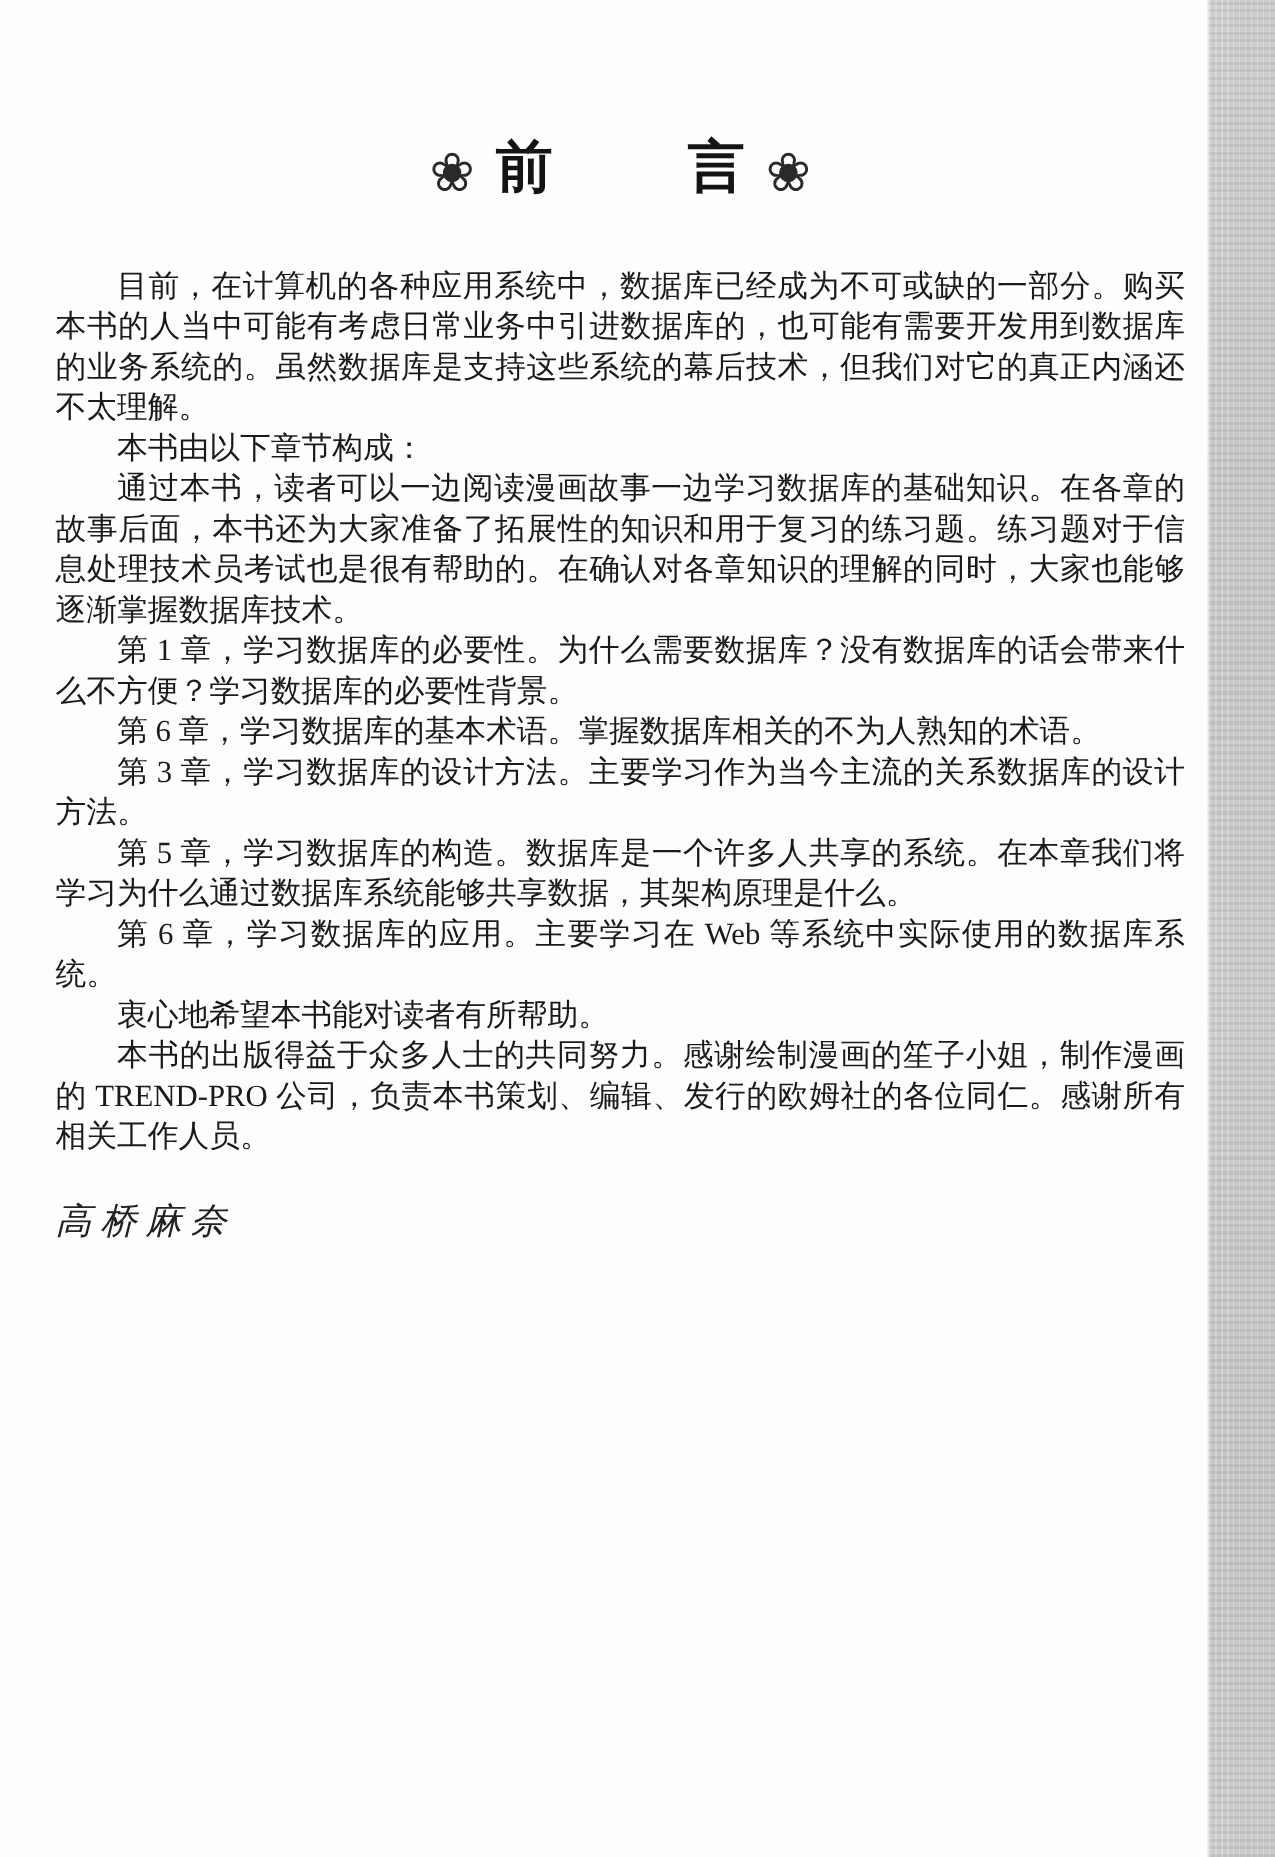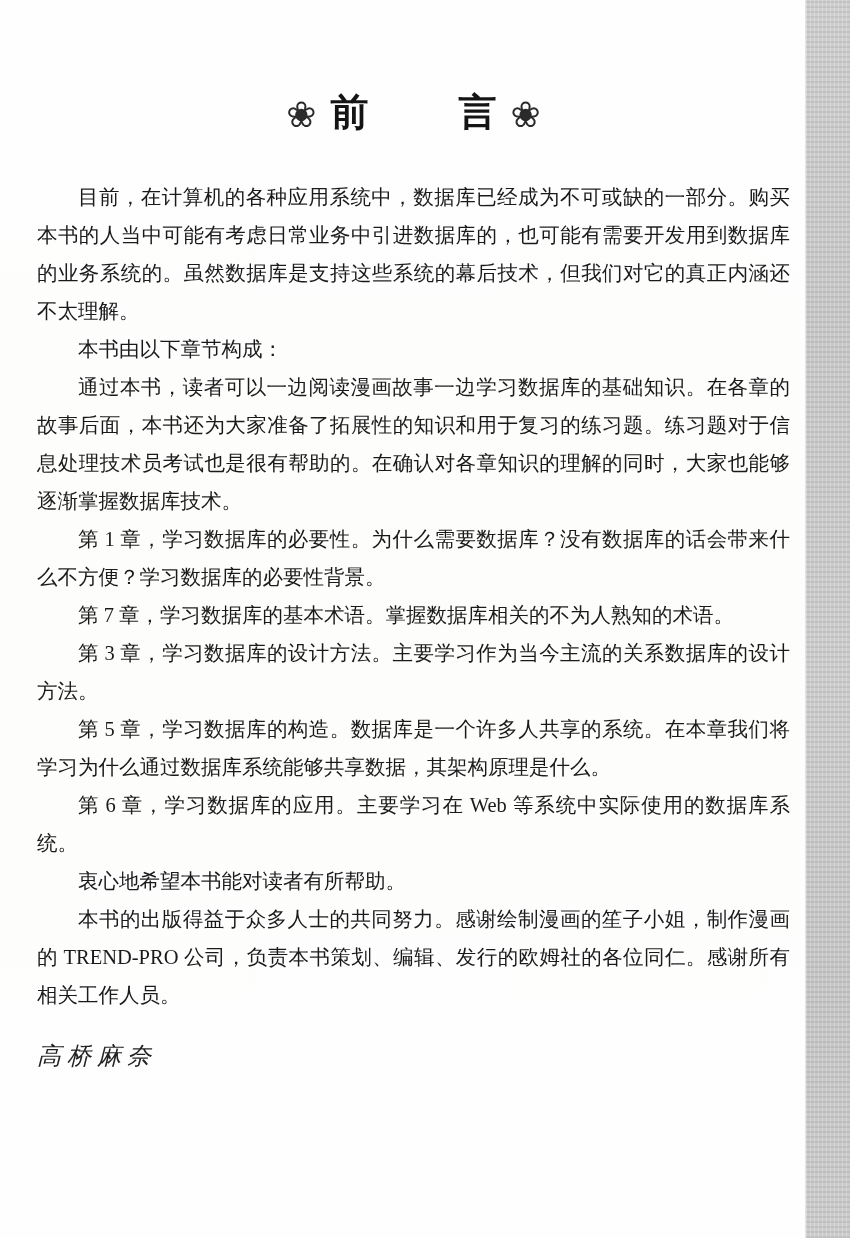--- a/index.html
+++ b/index.html
@@ -57,21 +57,21 @@
     font-weight: normal;
     color: #2a2a2a;
     transform: translateY(2px);
   }
   .body-text {
     margin-top: 44px;
   }
   .body-text p {
     margin: 0;
     font-size: 20.5px;
-    line-height: 38px;
+    line-height: 27px;
     text-align: justify;
     text-indent: 2em;
     color: #1a1a1a;
   }
   .signature {
     margin-top: 26px;
     padding-right: 32px;
     text-align: left;
     font-size: 24px;
     font-style: italic;
@@ -91,21 +91,21 @@
       <span class="florette">❀</span>
       <span class="title-text">前　言</span>
       <span class="florette">❀</span>
     </h1>
 
     <div class="body-text">
       <p>目前，在计算机的各种应用系统中，数据库已经成为不可或缺的一部分。购买本书的人当中可能有考虑日常业务中引进数据库的，也可能有需要开发用到数据库的业务系统的。虽然数据库是支持这些系统的幕后技术，但我们对它的真正内涵还不太理解。</p>
       <p>本书由以下章节构成：</p>
       <p>通过本书，读者可以一边阅读漫画故事一边学习数据库的基础知识。在各章的故事后面，本书还为大家准备了拓展性的知识和用于复习的练习题。练习题对于信息处理技术员考试也是很有帮助的。在确认对各章知识的理解的同时，大家也能够逐渐掌握数据库技术。</p>
       <p>第 1 章，学习数据库的必要性。为什么需要数据库？没有数据库的话会带来什么不方便？学习数据库的必要性背景。</p>
-      <p>第 7 章，学习数据库的基本术语。掌握数据库相关的不为人熟知的术语。</p>
+      <p>第 6 章，学习数据库的基本术语。掌握数据库相关的不为人熟知的术语。</p>
       <p>第 3 章，学习数据库的设计方法。主要学习作为当今主流的关系数据库的设计方法。</p>
       <p>第 5 章，学习数据库的构造。数据库是一个许多人共享的系统。在本章我们将学习为什么通过数据库系统能够共享数据，其架构原理是什么。</p>
       <p>第 6 章，学习数据库的应用。主要学习在 Web 等系统中实际使用的数据库系统。</p>
       <p>衷心地希望本书能对读者有所帮助。</p>
       <p>本书的出版得益于众多人士的共同努力。感谢绘制漫画的笙子小姐，制作漫画的 TREND-PRO 公司，负责本书策划、编辑、发行的欧姆社的各位同仁。感谢所有相关工作人员。</p>
     </div>
 
     <div class="signature">高桥麻奈</div>
 
   </div>

